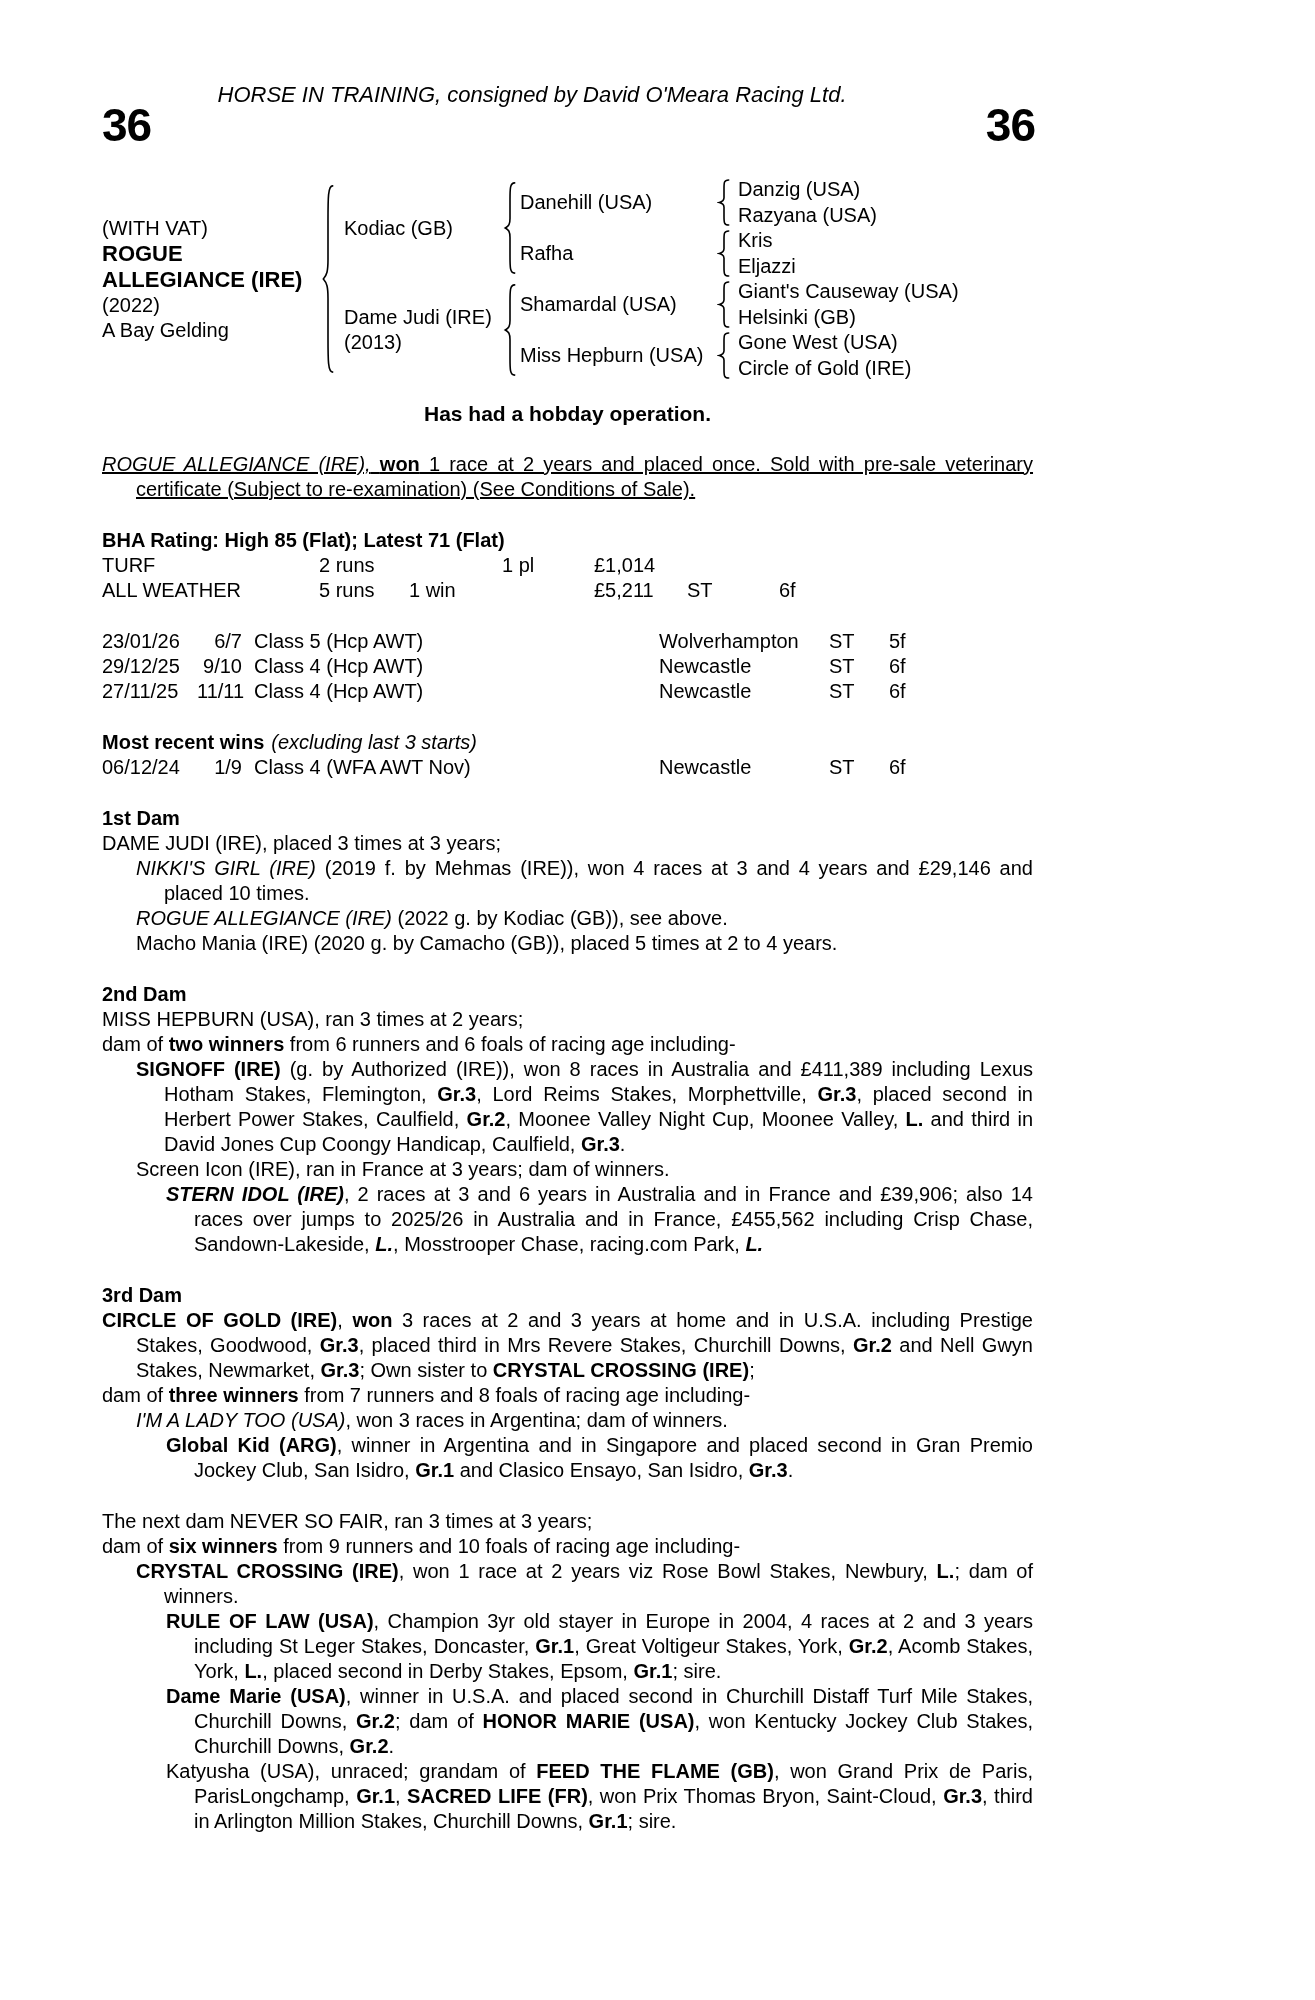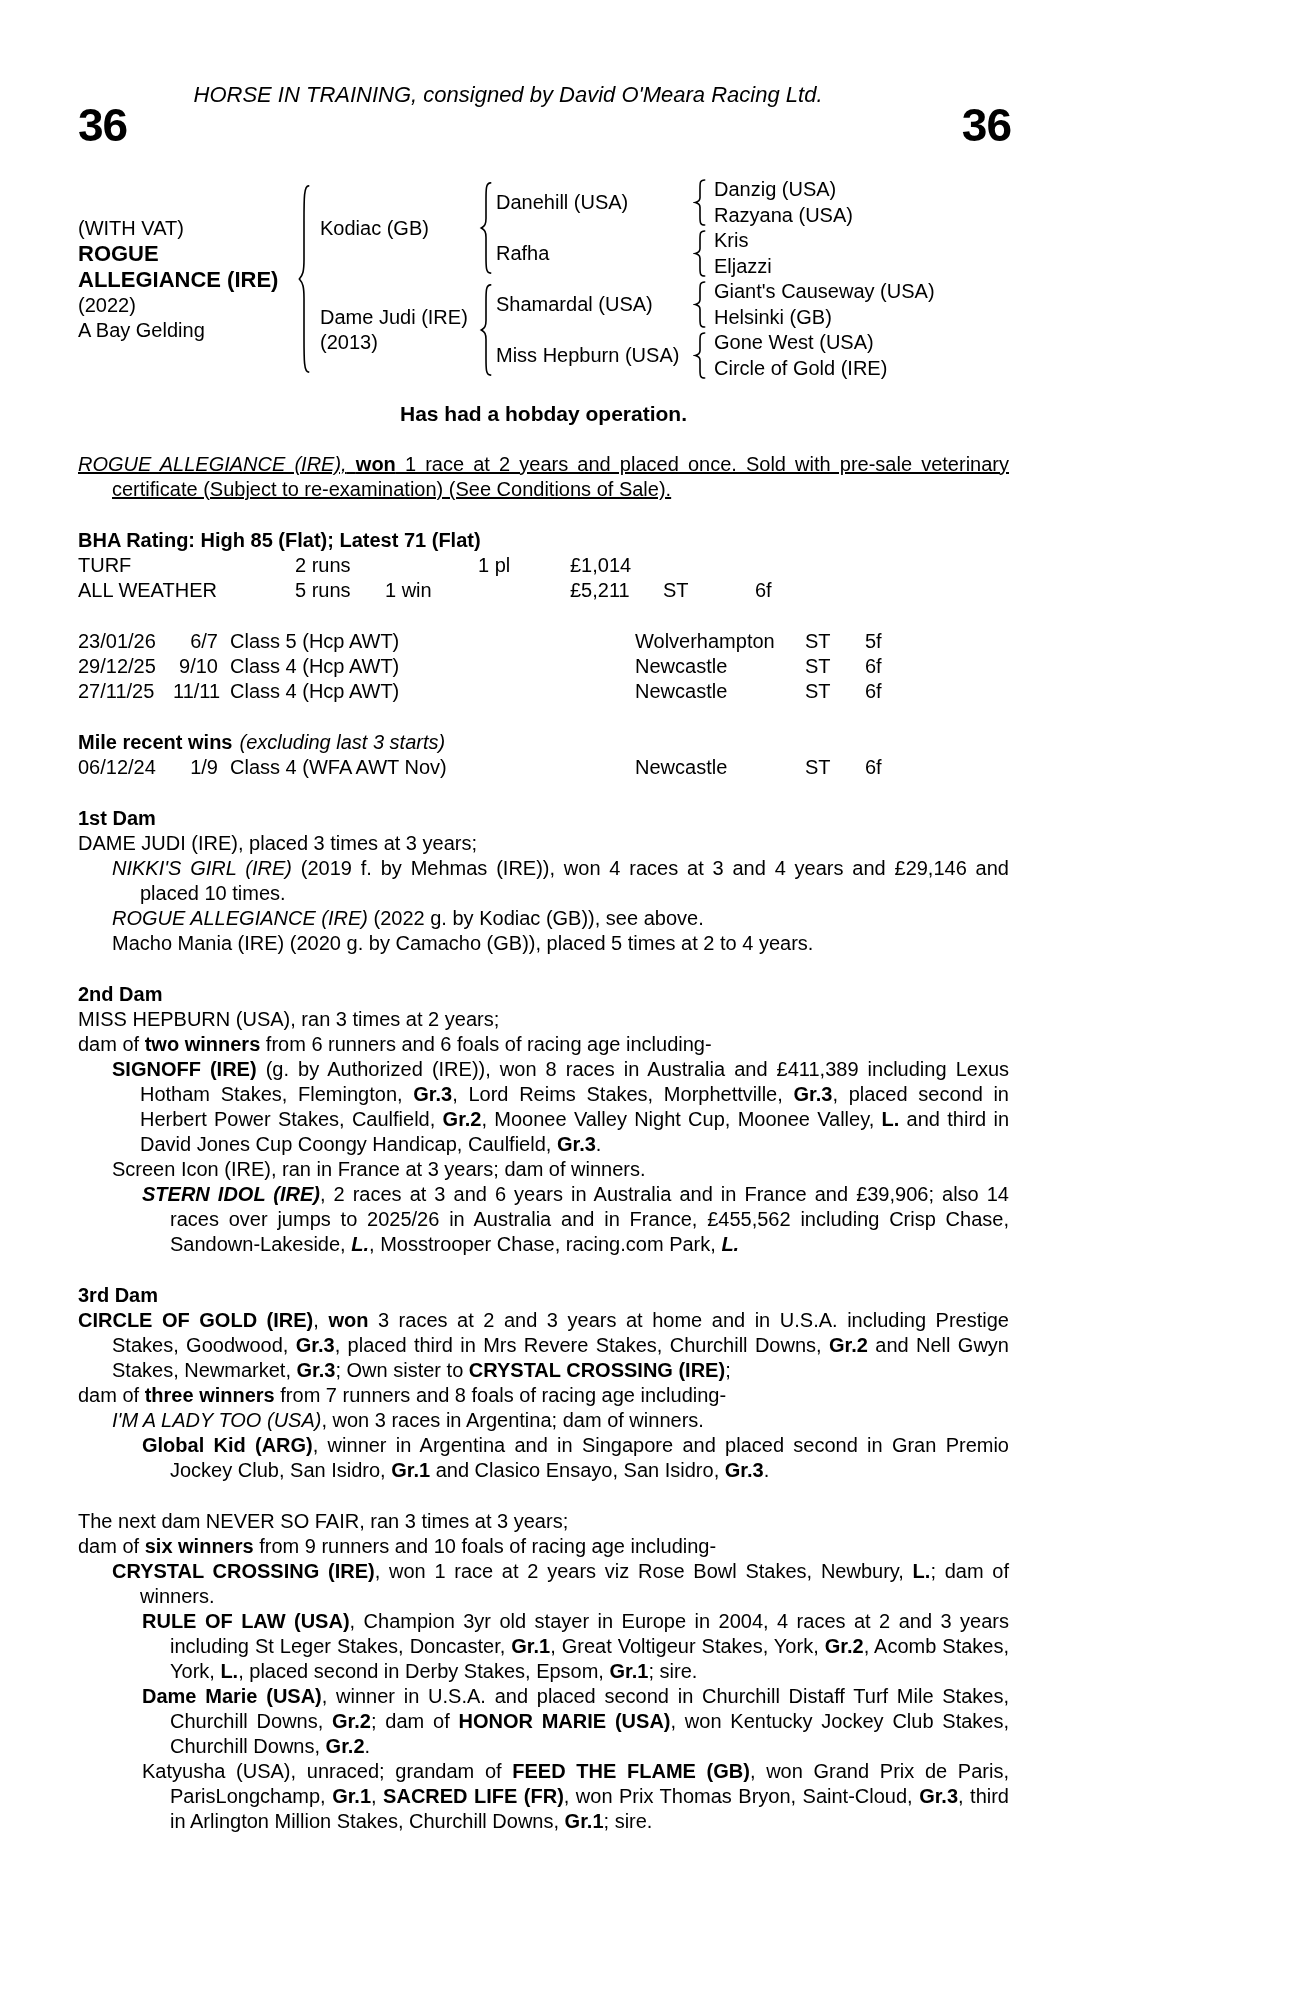--- a/index.html
+++ b/index.html
@@ -1,17 +1,17 @@
 <!DOCTYPE html>
 <html><head>
 <meta charset="utf-8">
 <style>
   html,body{margin:0;padding:0;background:#ffffff;}
   body{color:#000;font-family:"Liberation Sans",sans-serif;font-size:20px;line-height:25px;}
-  .page{position:relative;width:1087px;min-height:2000px;padding:82px 78px 40px 78px;box-sizing:border-box;background:#fff;}
+  .page{position:relative;width:1087px;min-height:2000px;padding:82px 78px 40px 78px;box-sizing:border-box;background:#fff;margin-left:24px;}
   .header{width:860px;text-align:center;font-style:italic;font-size:22px;}
   .lot{position:absolute;top:102px;font-size:46px;font-weight:bold;line-height:1;letter-spacing:-1px;}
   .lot-left{left:78px;}
   .lot-right{right:76px;}
 
   
   .pedigree{display:grid;grid-template-columns:210px 32px 155px 21px 190px 28px auto;grid-auto-rows:25.5px;margin-top:70px;}
   .ped-center{align-self:center;}
   .ped-name{white-space:nowrap;}
   .horse-block{grid-column:1;grid-row:1/span 8;align-self:center;}
@@ -178,21 +178,21 @@
       <span class="tr">11/11</span>
       <span class="race">Class 4 (Hcp AWT)</span>
       <span>Newcastle</span>
       <span>ST</span>
       <span>6f</span>
     </div>
   </div>
 
   <div class="section">
     <div>
-      <span class="b">Mile recent wins</span><span class="i subtitle">(excluding last 3 starts)</span>
+      <span class="b">Most recent wins</span><span class="i subtitle">(excluding last 3 starts)</span>
     </div>
     <div class="race-row">
       <span>06/12/24</span>
       <span class="tr">1/9</span>
       <span class="race">Class 4 (WFA AWT Nov)</span>
       <span>Newcastle</span>
       <span>ST</span>
       <span>6f</span>
     </div>
   </div>

